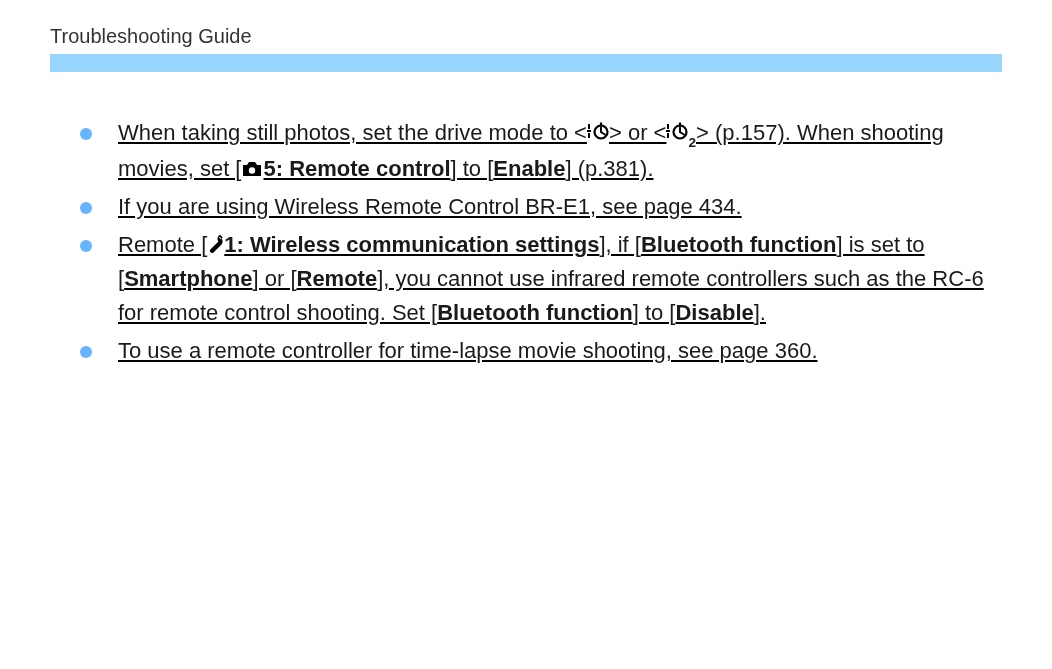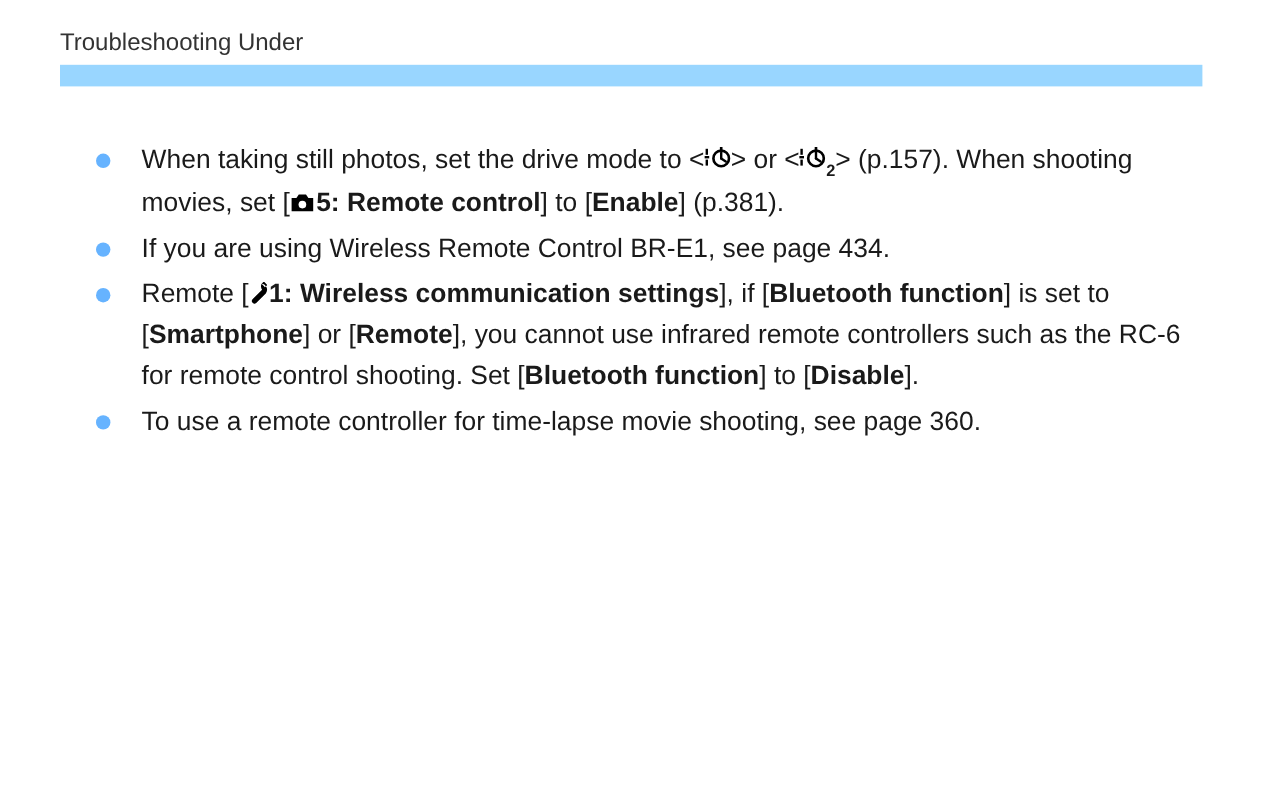--- a/index.html
+++ b/index.html
@@ -33,20 +33,21 @@
     font-size: 23px;
     font-weight: bold;
     color: #000000;
     margin-left: -4px;
     margin-bottom: 18px;
   }
   .bullet-list {
     list-style: none;
     padding: 0;
     margin: 0 0 0 30px;
+    text-decoration: underline;
   }
   .bullet-list li {
     position: relative;
     font-size: 22px;
     line-height: 1.55;
     color: #1a1a1a;
     padding-left: 38px;
     margin-bottom: 4px;
   }
   .bullet-list li::before {
@@ -81,21 +82,21 @@
     position: relative;
     top: 2px;
     font-weight: bold;
   }
 </style>
 </head>
 <body>
 
 <div class="page">
 
-  <div class="header-title">Troubleshooting Under</div>
+  <div class="header-title">Troubleshooting Guide</div>
   <div class="header-bar"></div>
 
 
   <ul class="bullet-list">
 
     <li>
       <span>When taking still photos, set the drive mode to &lt;</span><span class="remote-icon"><svg width="22" height="19" viewBox="0 0 22 19">
             <rect x="1" y="2" width="2" height="5" fill="#000"></rect>
             <rect x="0" y="8" width="4" height="2" fill="#000"></rect>
             <rect x="1" y="11" width="2" height="5" fill="#000"></rect>

